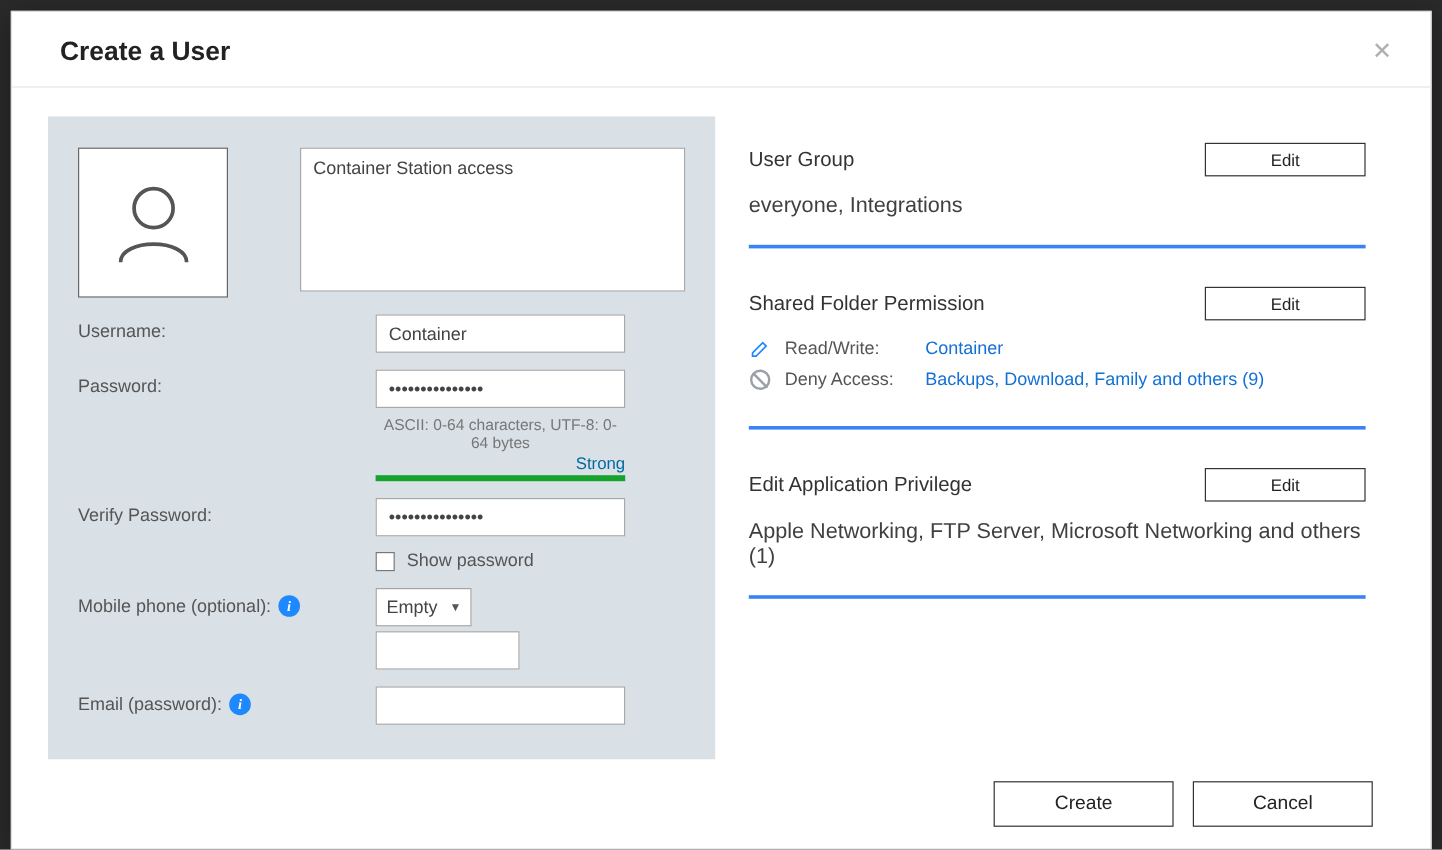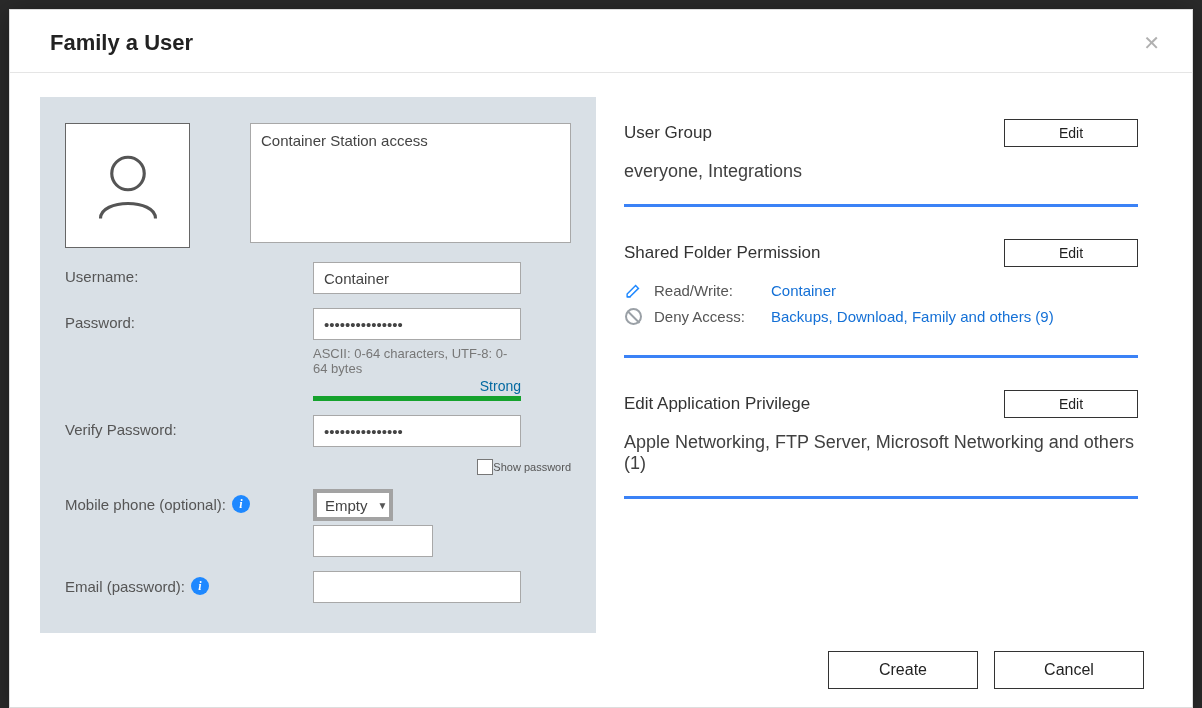--- a/index.html
+++ b/index.html
@@ -98,40 +98,41 @@
     color: #444;
     outline: none;
     font-family: inherit;
   }
   .text-input.sm { width: 120px; }
   .hint {
     font-size: 13px;
     color: #777;
     margin-top: 6px;
     width: 208px;
+    text-align: center;
   }
   .strength-row {
     display:flex; justify-content: space-between; align-items: baseline;
     width: 208px;
   }
   .strength-label { color:#0369a1; font-size:14px; margin-top:2px; }
   .strength-bar {
     width: 208px; height: 5px; background:#15a22d; margin-top:2px;
   }
   .checkbox-row {
-    display:flex; align-items:center; margin-top:4px;
-    color:#555; font-size:11px;justify-content:flex-end;
+    display:flex; align-items:center; gap:10px; margin-top:4px;
+    color:#555; font-size:15px;
   }
   .chk {
     width:16px; height:16px; border:1.5px solid #777; background:#fff;
   }
   .select-box {
     display:flex; align-items:center; gap:10px;
     height:32px; width:80px;
-    border:4px solid #a3a3a3; background:#fff;
+    border:1px solid #a3a3a3; background:#fff;
     padding:0 8px; font-size:15px; color:#444;
     justify-content:space-between;
   }
   .caret { font-size:10px; color:#555; }
   
   .right-panel {
     flex: 1;
     padding-top: 2px;
     padding-right: 24px;
   }
@@ -185,21 +186,21 @@
     border:1px solid #333; background:#fff; color:#222;
     font-size:16px; cursor:pointer;
   }
 </style>
 </head>
 <body>
 
 <div class="modal">
 
   <div class="modal-header">
-    <div class="modal-title">Family a User</div>
+    <div class="modal-title">Create a User</div>
     <div class="close-icon">✕</div>
   </div>
 
   <div class="modal-body">
 
     <div class="left-panel">
 
       <div class="top-row">
         <div class="avatar-box">
           <svg viewBox="0 0 64 64">

